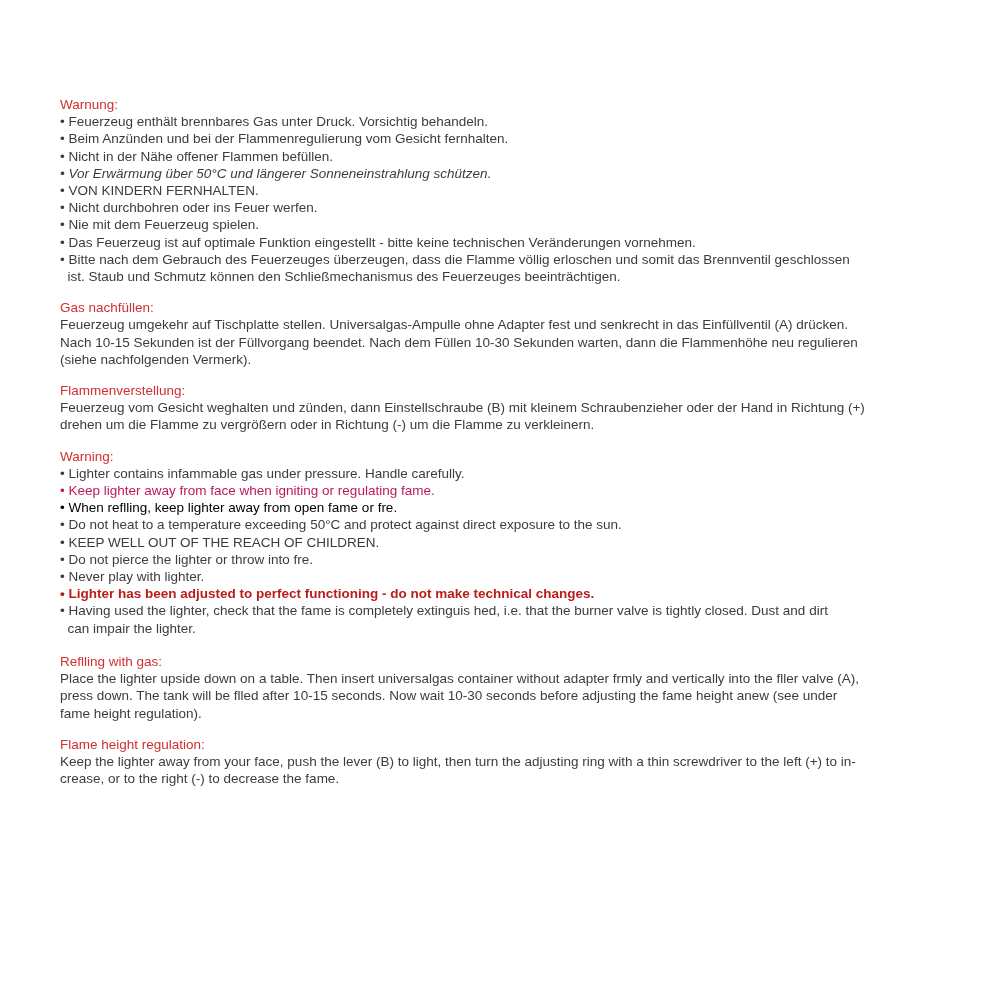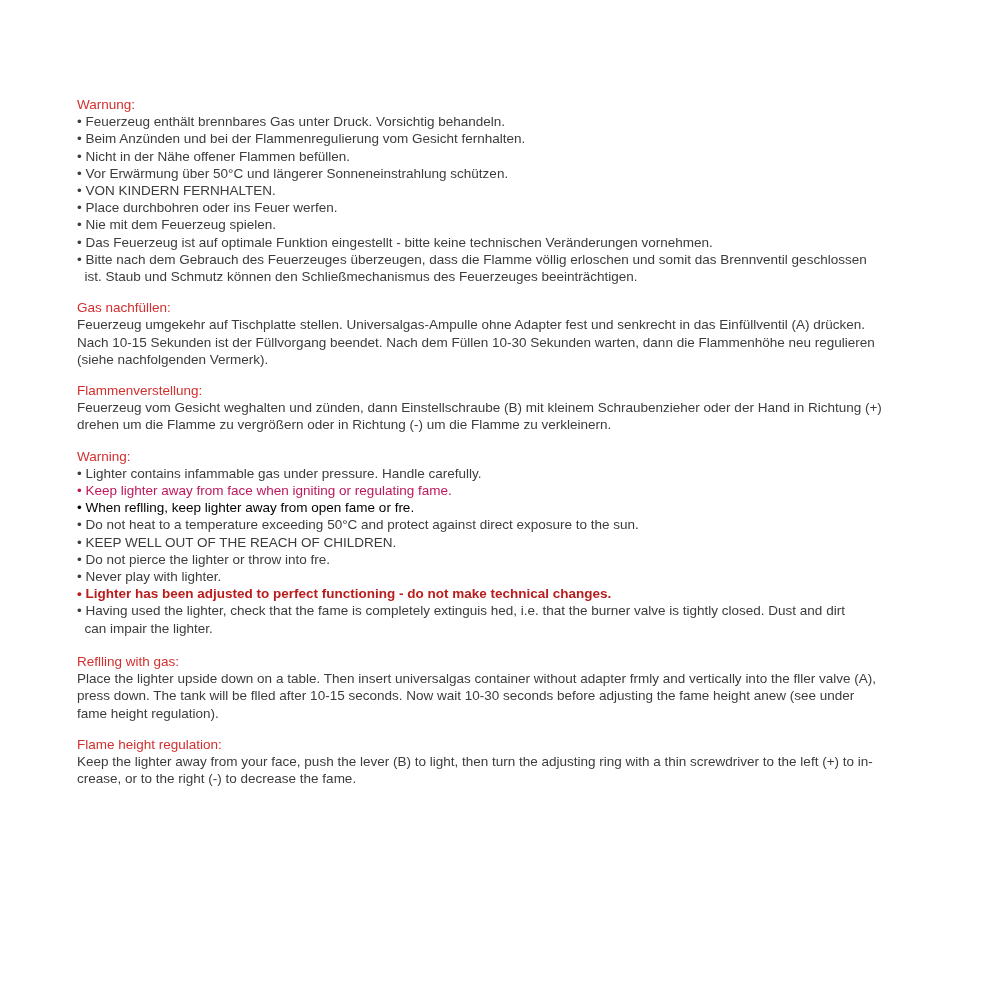--- a/index.html
+++ b/index.html
@@ -10,21 +10,21 @@
   .page {
     position: relative;
     width: 1000px;
     height: 1000px;
     background: #ffffff;
     overflow: hidden;
     font-family: "Liberation Sans", "DejaVu Sans", sans-serif;
   }
   .content {
     position: absolute;
-    left: 77px;
+    left: 60px;
     top: 96px;
     width: 910px;
   }
   .section {
     margin: 0 0 14px 0;
   }
   .section-heading {
     color: #d22f2f;
     font-size: 13.5px;
     line-height: 17.2px;
@@ -42,23 +42,23 @@
 </head>
 <body>
 
 <div class="page">
   <div class="content" id="content-root">
       <div class="section">
         <div class="section-heading" style="color: rgb(210, 47, 47);">Warnung:</div>
         <div class="text-line" style="color: rgb(60, 60, 60);">• Feuerzeug enthält brennbares Gas unter Druck. Vorsichtig behandeln.</div>
         <div class="text-line" style="color: rgb(60, 60, 60);">• Beim Anzünden und bei der Flammenregulierung vom Gesicht fernhalten.</div>
         <div class="text-line" style="color: rgb(60, 60, 60);">• Nicht in der Nähe offener Flammen befüllen.</div>
-        <div class="text-line" style="color: rgb(60, 60, 60);">• Vor Erwärmung über 50°C und längerer Sonneneinstrahlung schützen.</div>
+        <div class="text-line" style="color: rgb(60, 60, 60); font-style: italic;">• Vor Erwärmung über 50°C und längerer Sonneneinstrahlung schützen.</div>
         <div class="text-line" style="color: rgb(60, 60, 60);">• VON KINDERN FERNHALTEN.</div>
-        <div class="text-line" style="color: rgb(60, 60, 60);">• Place durchbohren oder ins Feuer werfen.</div>
+        <div class="text-line" style="color: rgb(60, 60, 60);">• Nicht durchbohren oder ins Feuer werfen.</div>
         <div class="text-line" style="color: rgb(60, 60, 60);">• Nie mit dem Feuerzeug spielen.</div>
         <div class="text-line" style="color: rgb(60, 60, 60);">• Das Feuerzeug ist auf optimale Funktion eingestellt - bitte keine technischen Veränderungen vornehmen.</div>
         <div class="text-line" style="color: rgb(60, 60, 60);">• Bitte nach dem Gebrauch des Feuerzeuges überzeugen, dass die Flamme völlig erloschen und somit das Brennventil geschlossen</div>
         <div class="text-line" style="color: rgb(60, 60, 60);">  ist. Staub und Schmutz können den Schließmechanismus des Feuerzeuges beeinträchtigen.</div>
       </div>
       <div class="section">
         <div class="section-heading" style="color: rgb(210, 47, 47);">Gas nachfüllen:</div>
         <div class="text-line" style="color: rgb(60, 60, 60);">Feuerzeug umgekehr auf Tischplatte stellen. Universalgas-Ampulle ohne Adapter fest und senkrecht in das Einfüllventil (A) drücken.</div>
         <div class="text-line" style="color: rgb(60, 60, 60);">Nach 10-15 Sekunden ist der Füllvorgang beendet. Nach dem Füllen 10-30 Sekunden warten, dann die Flammenhöhe neu regulieren</div>
         <div class="text-line" style="color: rgb(60, 60, 60);">(siehe nachfolgenden Vermerk).</div>

